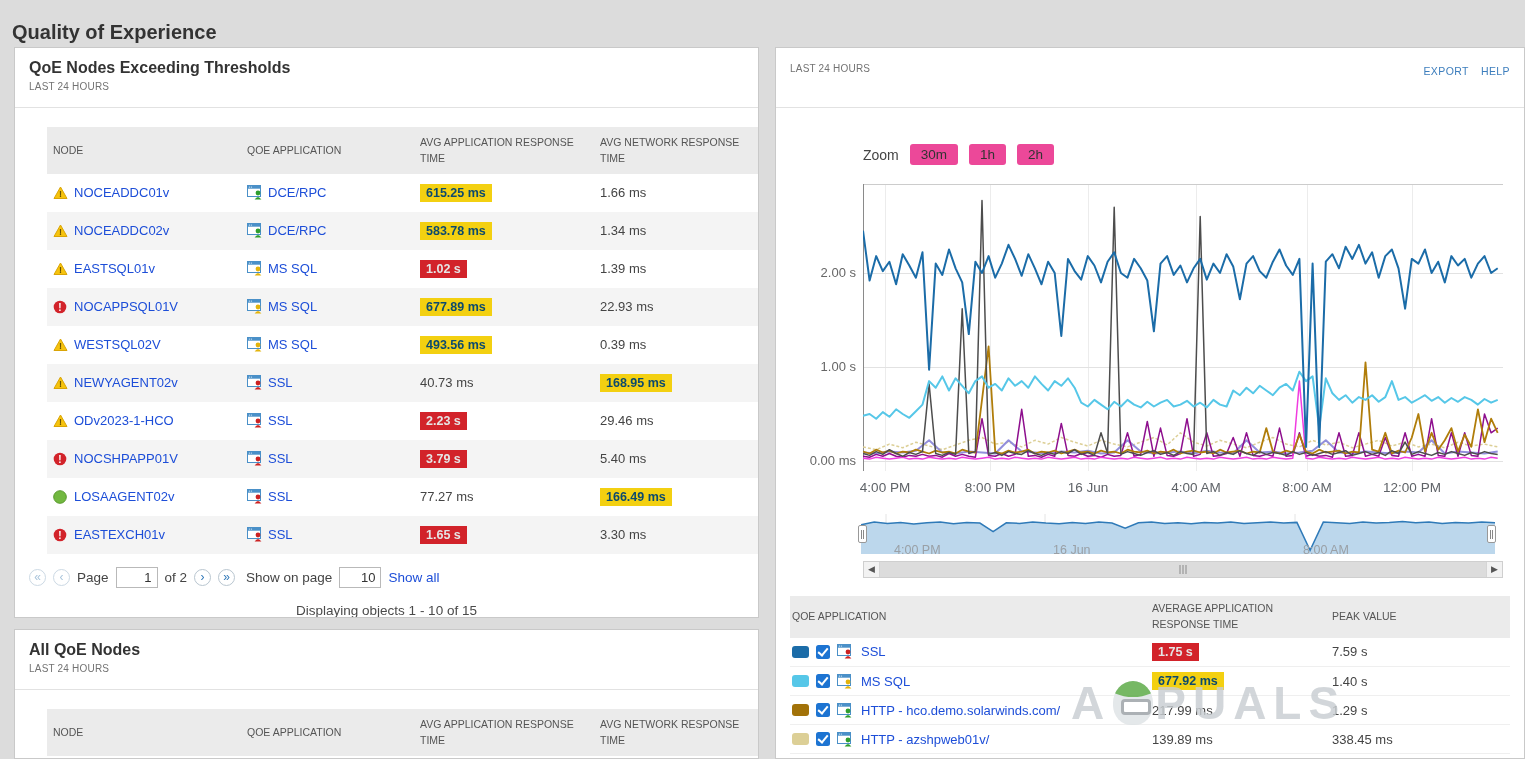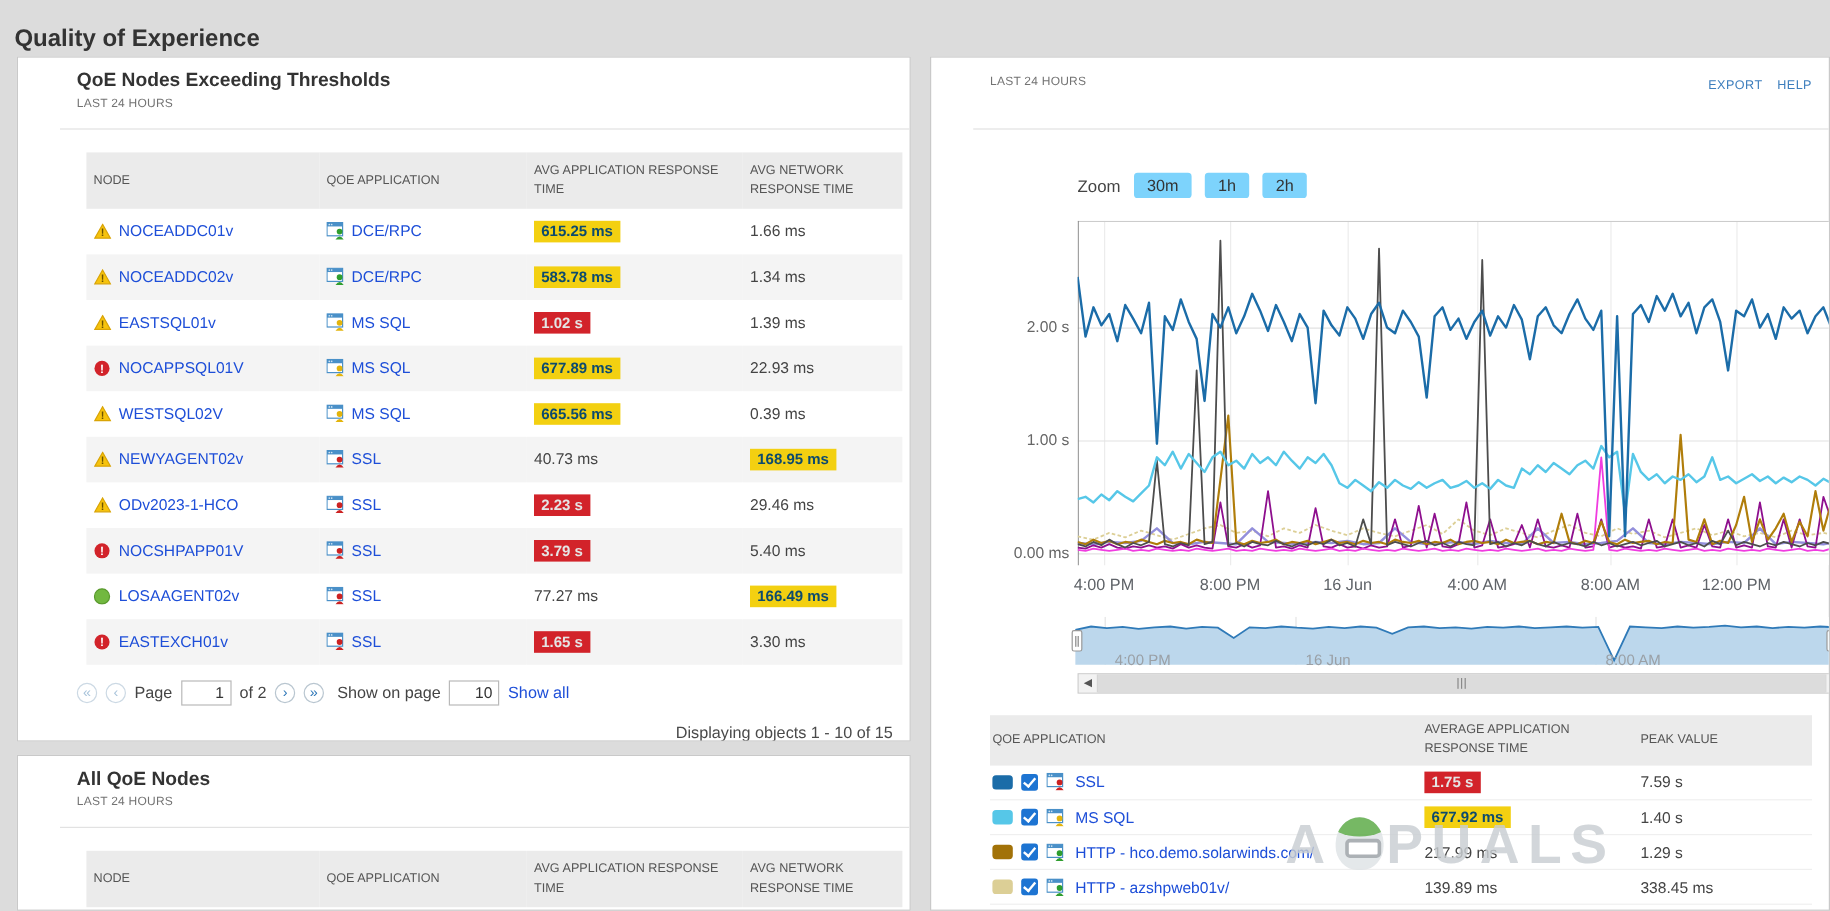--- a/index.html
+++ b/index.html
@@ -3,53 +3,53 @@
 <meta charset="utf-8">
 <style>
   * { margin:0; padding:0; box-sizing:border-box; }
   html,body { width:1525px; height:759px; overflow:hidden; background:#dcdcdc;
     font-family:"Liberation Sans", sans-serif; color:#444; }
   a { text-decoration:none; color:#1d4ed8; }
 
   .topbar { padding:9px 12px 6px; }
   .topbar h1 { font-size:20px; color:#333; font-weight:bold;margin-top:12px; }
 
-  .panel { position:absolute; background:#fff; border:1px solid #c9c9c9; overflow:hidden;padding-left:35px; }
+  .panel { position:absolute; background:#fff; border:1px solid #c9c9c9; overflow:hidden; }
   #panel-qoe  { left:14px;  top:47px;  width:745px; height:571px; }
   #panel-all  { left:14px;  top:629px; width:745px; height:130px; }
   #panel-top10{ left:775px; top:47px;  width:750px; height:712px; }
 
   .panel-head { height:60px; padding:11px 14px 0; border-bottom:1px solid #e2e2e2; position:relative; }
   .panel-title { font-size:16px; font-weight:bold; color:#333; }
   .panel-sub { font-size:10px; color:#737373; margin-top:4px; letter-spacing:.2px; }
   .panel-actions { position:absolute; top:17px; right:14px; font-size:10.5px; letter-spacing:.4px; }
   .panel-actions a { margin-left:9px; color:#3d7ebd; }
 
-  table.grid { width:calc(100% - 28px); margin:19px 22px 0; border-collapse:collapse; table-layout:fixed; }
+  table.grid { width:calc(100% - 28px); margin:19px 32px 0; border-collapse:collapse; table-layout:fixed; }
   table.grid th { background:#ebebeb; font-size:10.5px; font-weight:normal; color:#555;
     text-align:left; vertical-align:middle; padding:7px 10px 7px 6px; height:46px; line-height:1.55; }
   table.grid td { font-size:13px; color:#444; height:38px; padding:0 10px 0 6px; vertical-align:middle; }
   table.grid tbody tr:nth-child(even) { background:#f4f4f4; }
   .cellflex { display:flex; align-items:center; gap:6px; }
   .badge { display:inline-block; padding:2px 6px; font-size:12.5px; font-weight:bold; }
   .badge.warn { background:#f3d011; color:#0c4a6e; }
   .badge.crit { background:#d2232a; color:#e5e5e5; }
   .sicon, .aicon { flex:0 0 auto; display:inline-block; }
 
   .pagination { display:flex; align-items:center; gap:7px; margin:13px 14px 0; font-size:13.5px; color:#444; }
   .pg-btn { width:17px; height:17px; border-radius:50%; border:1px solid #b9c6d0; color:#2e77b8;
     font-size:12px; line-height:15px; text-align:center; cursor:pointer; background:#fff; }
   .pg-btn.disabled { border-color:#ccd9e4; color:#a9c4db; }
   .pg-input { width:42px; height:21px; border:1px solid #b9b9b9; font-size:13px; text-align:right;
     padding-right:5px; color:#333; font-family:"Liberation Sans",sans-serif; }
-  .summary { text-align:right; margin:15px 14px 0; font-size:13.5px; color:#4a4a4a; }
+  .summary { text-align:center; margin:15px 14px 0; font-size:13.5px; color:#4a4a4a; }
 
   .chart-wrap { position:relative; height:488px; }
   .zoom-row { position:absolute; left:87px; top:36px; font-size:14px; color:#444; display:flex; align-items:center; }
-  .zoom-btn { display:inline-block; margin-left:11px; padding:3px 11px; background:#7dd3fc;
+  .zoom-btn { display:inline-block; margin-left:11px; padding:3px 11px; background:#ec4899;
     border-radius:3px; font-size:13.5px; color:#333; cursor:pointer; }
   #main-chart { position:absolute; left:87px; top:76px; }
   .ylab { position:absolute; left:0; width:80px; text-align:right; font-size:13px; color:#666; }
   .xlab { position:absolute; width:90px; text-align:center; font-size:13.5px; color:#5f6368; top:372px; }
   .nav-wrap { position:absolute; left:85px; top:406px; width:634px; height:44px; }
   .nav-label { position:absolute; bottom:1px; font-size:12.5px; color:#9aa0a6; }
   .nav-handle { position:absolute; top:11px; width:9px; height:18px; background:#fff; border:1px solid #999;
     border-radius:2px; z-index:3; cursor:ew-resize; display:flex; align-items:center; justify-content:center; gap:1px; }
   .nav-handle i { display:block; width:1px; height:9px; background:#888; }
   .hscroll { position:absolute; left:87px; top:453px; width:640px; height:17px; display:flex;
@@ -228,21 +228,21 @@
                 <rect x="0.5" y="0.5" width="13" height="11" fill="#fff" stroke="#4a90c8"></rect>
                 <rect x="0.5" y="0.5" width="13" height="3.2" fill="#4a90c8"></rect>
                 <circle cx="2.4" cy="2.1" r="0.7" fill="#cfe3f2"></circle>
                 <circle cx="4.4" cy="2.1" r="0.7" fill="#cfe3f2"></circle>
                 <circle cx="11" cy="8" r="2.4" fill="#e3b40c"></circle>
                 <path d="M7.6 14.6 Q11 9.6 14.4 14.6 Z" fill="#e3b40c"></path>
               </svg>
               <a href="#">MS SQL</a>
             </span>
           </td>
-          <td><span class="badge warn">665.56 ms</span></td>
+          <td><span class="badge warn">493.56 ms</span></td>
           <td><span>0.39 ms</span></td>
         </tr>
         <tr>
           <td>
             <span class="cellflex">
               <svg width="15" height="14" class="sicon">
                 <path d="M7.5 1 L14 12.5 H1 Z" fill="#f6c30d" stroke="#d9a406" stroke-width="1"></path>
                 <text x="7.5" y="11" font-size="9" font-weight="bold" fill="#6b5200" text-anchor="middle">!</text>
               </svg>
               <a href="#">NEWYAGENT02v</a>

